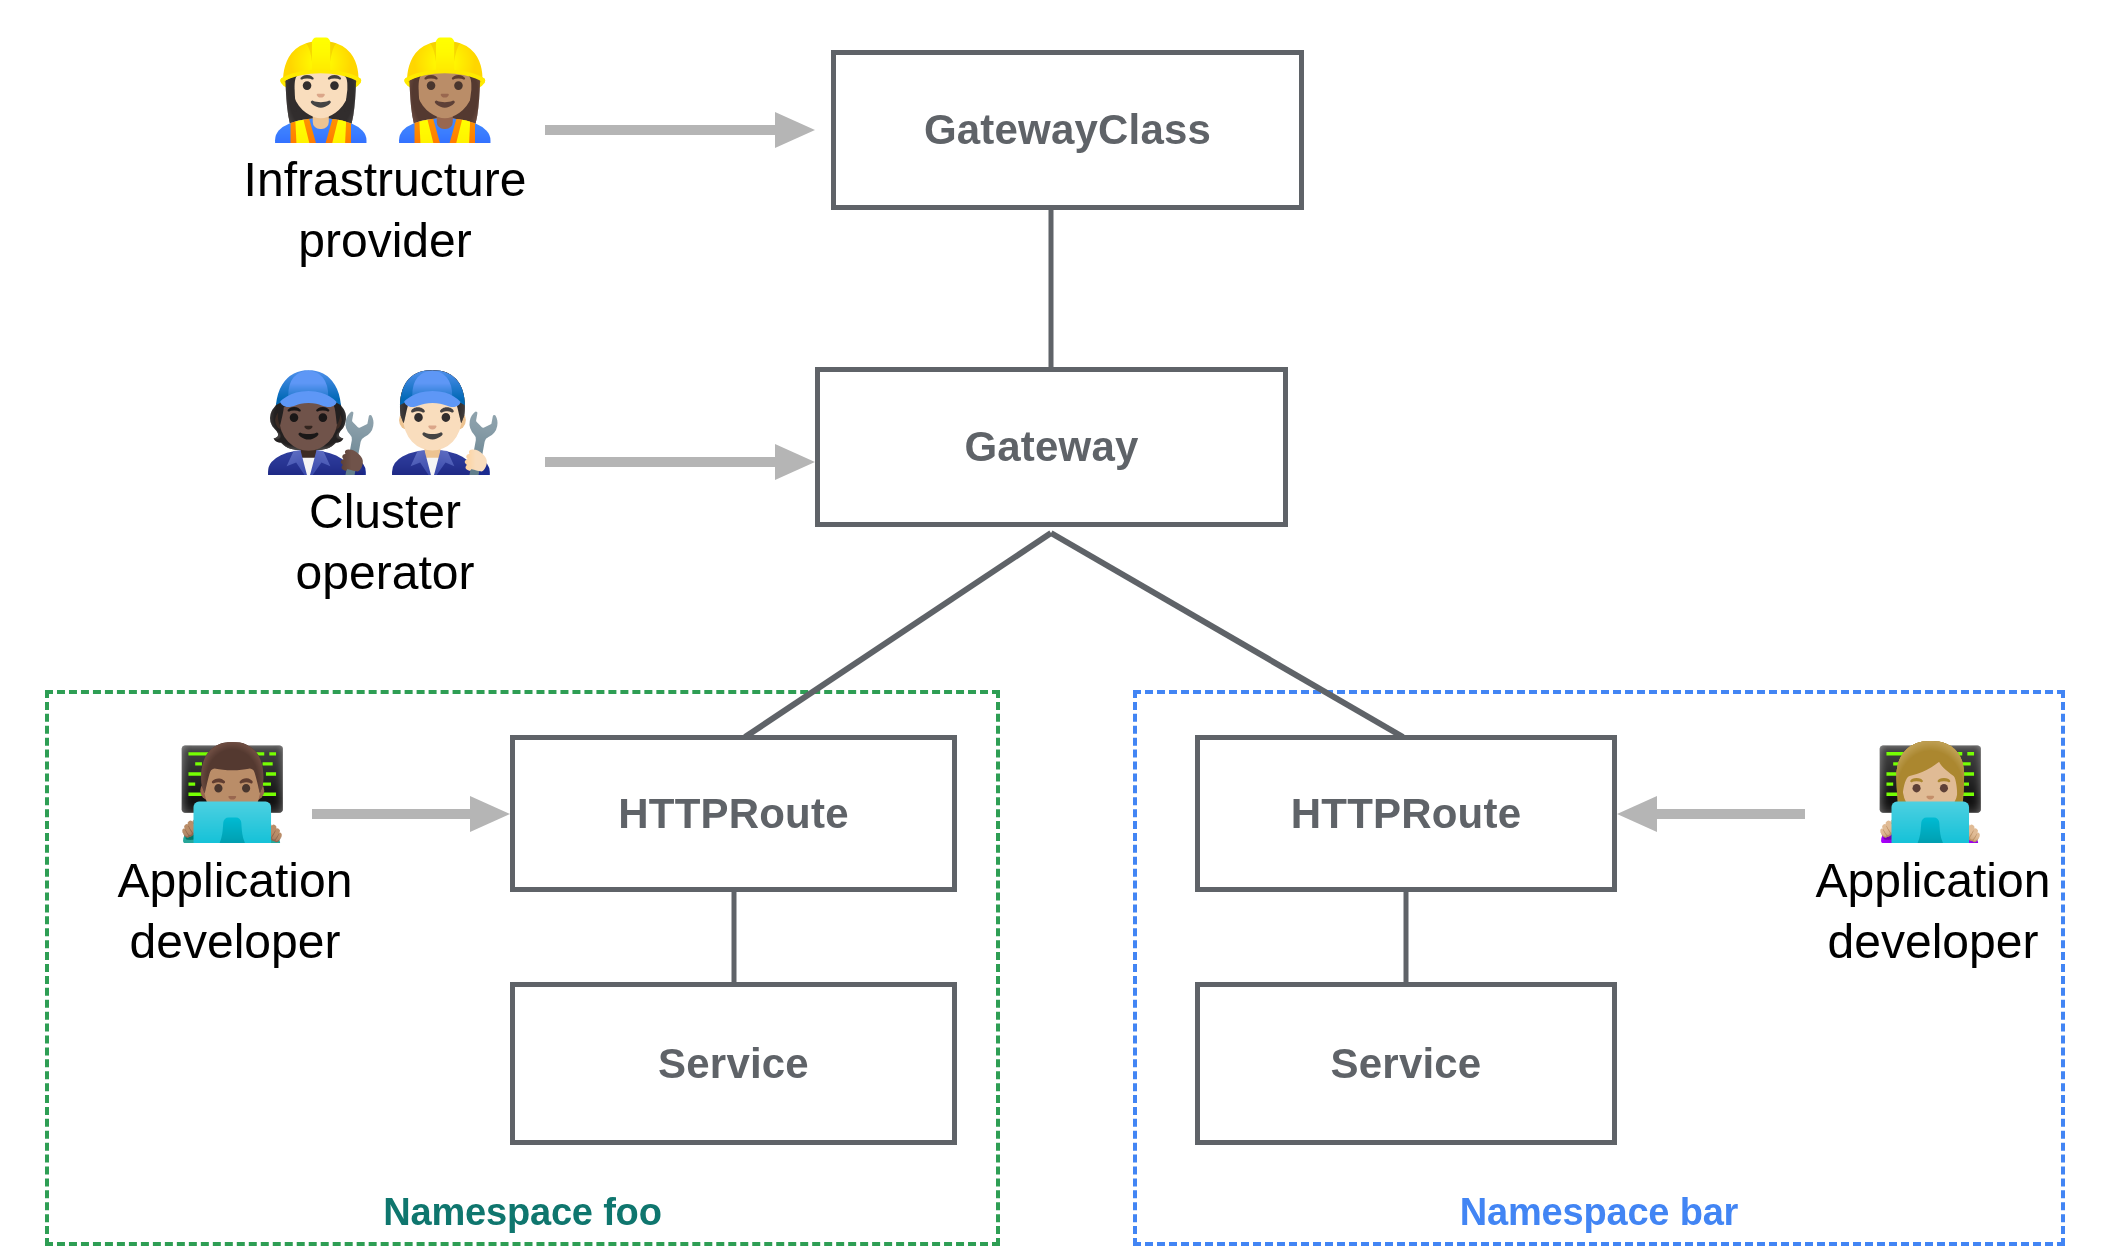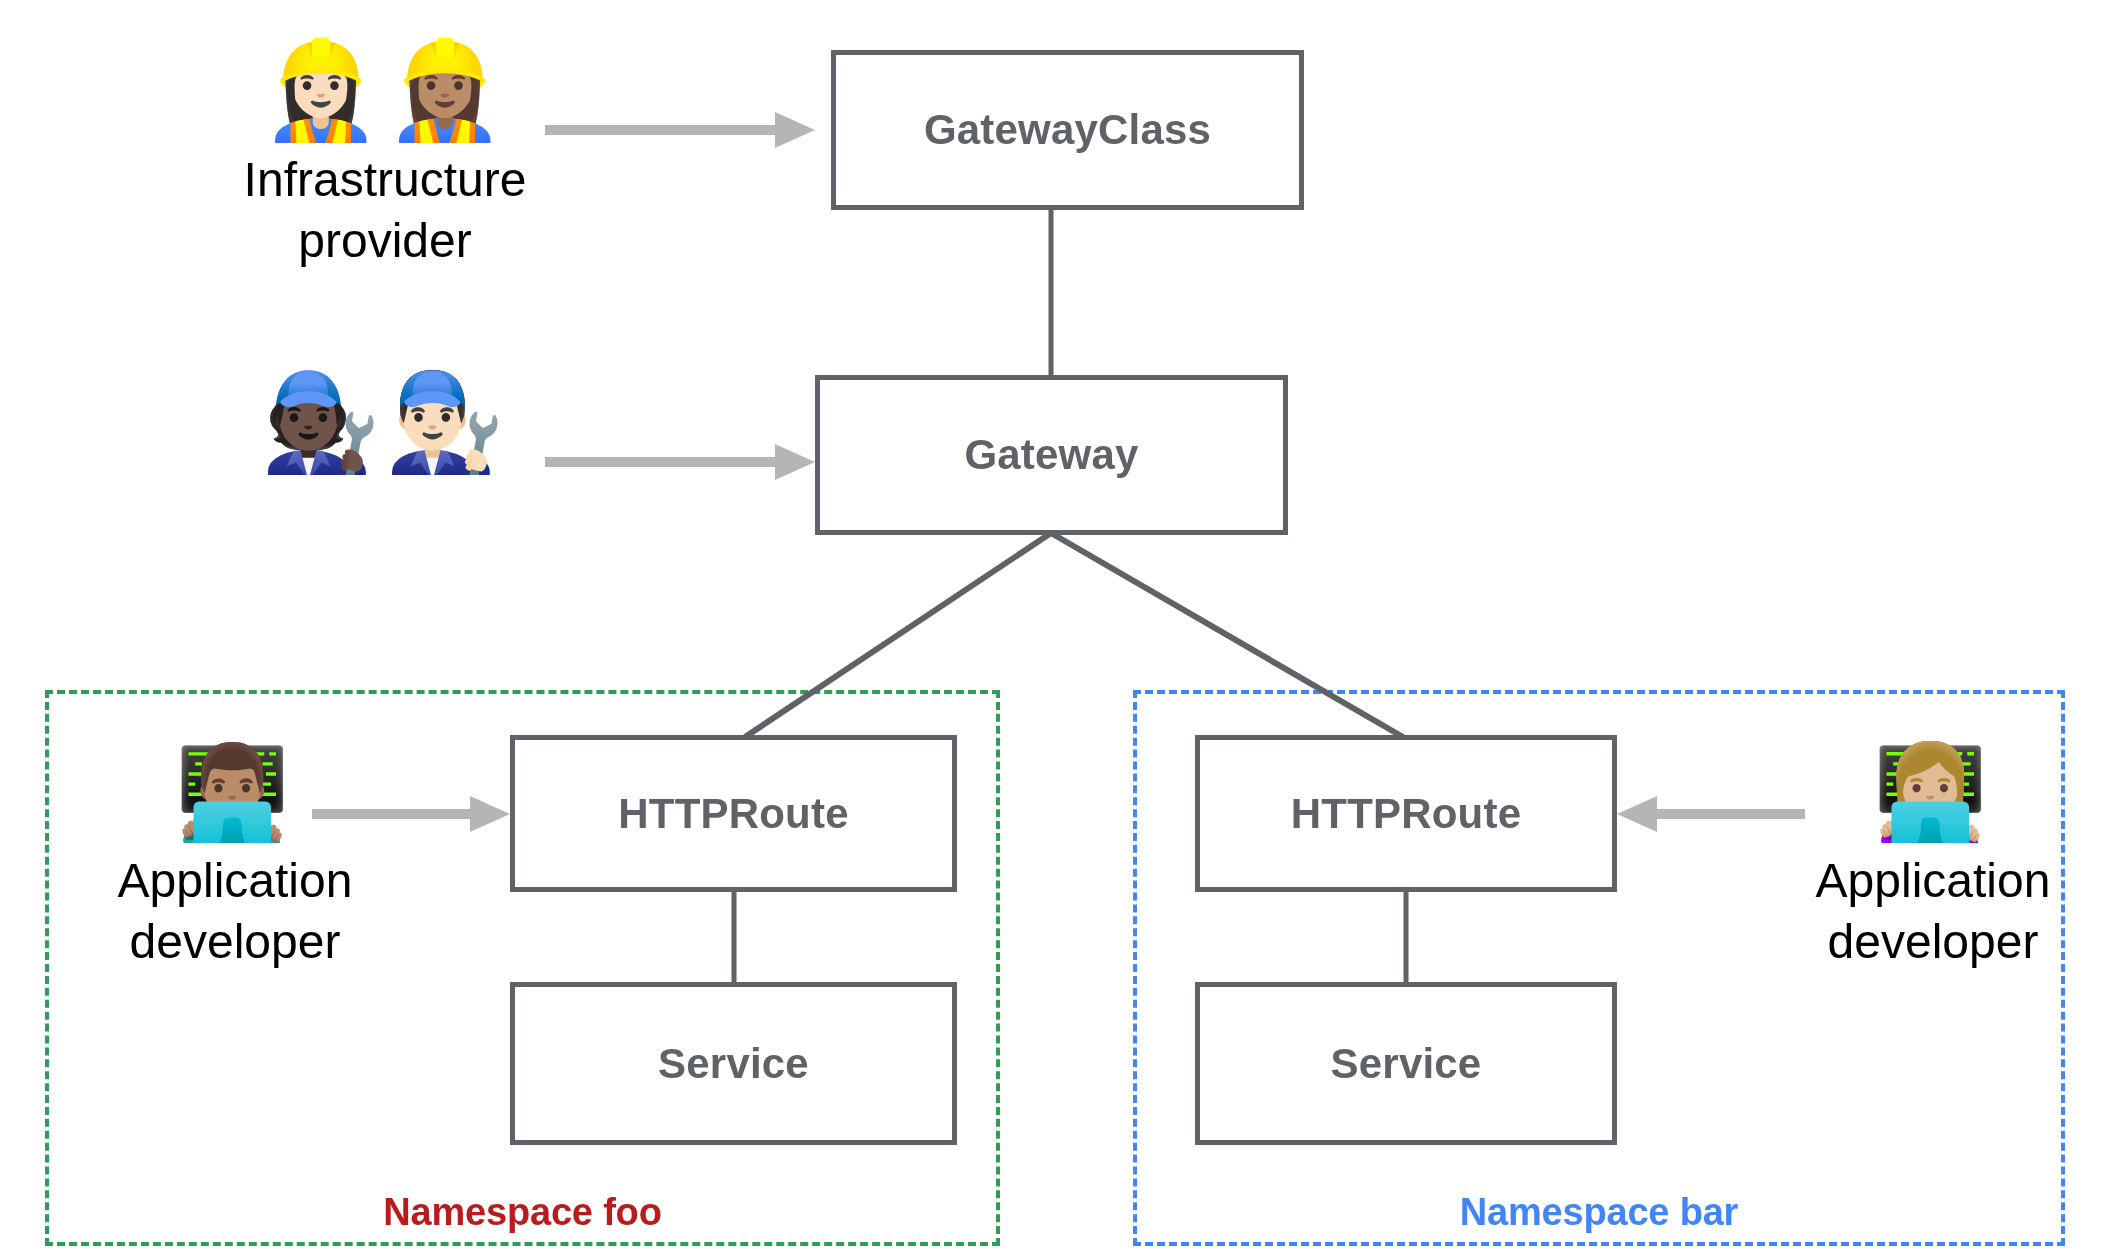--- a/index.html
+++ b/index.html
@@ -49,40 +49,40 @@
   }
   .ns-label {
     position: absolute;
     bottom: 8px;
     width: 100%;
     text-align: center;
     font-size: 38px;
     font-weight: bold;
     letter-spacing: -0.2px;
   }
-  .ns-label.green { color: #b91c1c; }
+  .ns-label.green { color: #0f766e; }
   .ns-label.blue  { color: #4285f4; }
 
   
   .box {
     position: absolute;
     box-sizing: border-box;
     border: 5px solid #5f6368;
     background: #ffffff;
     display: flex;
     align-items: center;
     justify-content: center;
     color: #5f6368;
     font-size: 42px;
     font-weight: bold;
     letter-spacing: 0.2px;
     z-index: 3;
   }
   .box-gatewayclass { left: 815px; top: 50px;  width: 473px; height: 160px; margin-left: 16px; }
-  .box-gateway      { left: 815px; top: 375px; width: 473px; height: 160px; text-align: center; }
+  .box-gateway      { left: 815px; top: 367px; width: 473px; height: 160px; text-align: center; }
   .box-route-foo    { left: 510px; top: 735px; width: 447px; height: 157px; }
   .box-svc-foo      { left: 510px; top: 982px; width: 447px; height: 163px; }
   .box-route-bar    { left: 1195px; top: 735px; width: 422px; height: 157px; }
   .box-svc-bar      { left: 1195px; top: 982px; width: 422px; height: 163px; }
 
   
   .persona {
     position: absolute;
     text-align: center;
     z-index: 3;
@@ -167,20 +167,22 @@
   <div class="box box-svc-bar">Service</div>
 
   <div class="persona persona-infra">
     <div class="persona-emoji">👷🏻‍♀️👷🏽‍♀️</div>
     <div class="persona-label">Infrastructure
 provider</div>
   </div>
 
   <div class="persona persona-ops">
     <div class="persona-emoji">🧑🏿‍🔧👨🏻‍🔧</div>
+    <div class="persona-label">Cluster
+operator</div>
   </div>
 
   <div class="persona persona-devl">
     <div class="persona-emoji small">👨🏽‍💻</div>
     <div class="persona-label">Application
 developer</div>
   </div>
 
   <div class="persona persona-devr">
     <div class="persona-emoji small">👩🏼‍💻</div>

